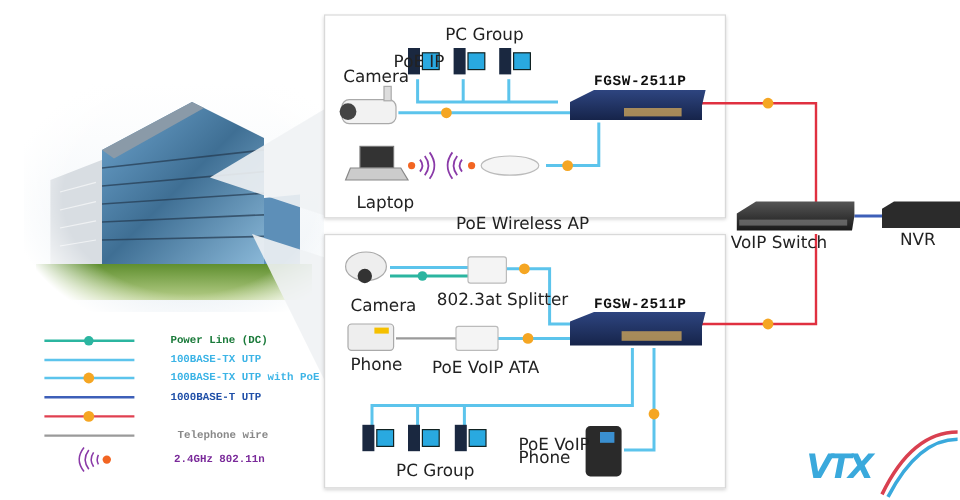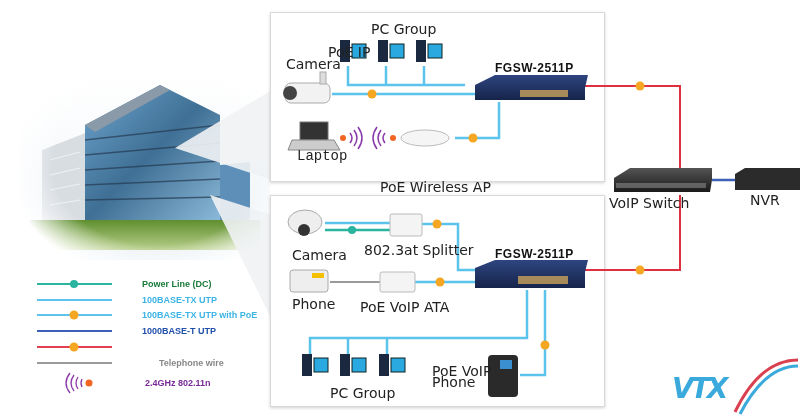--- a/index.html
+++ b/index.html
@@ -1,22 +1,22 @@
 <!DOCTYPE html>
 <html><head>
 <meta charset="utf-8">
 <style>
   html, body { margin:0; padding:0; }
   body { width:800px; height:417px; position:relative; overflow:hidden; background:#ffffff;
          font-family:"DejaVu Sans", sans-serif; }
   .abs { position:absolute; }
   .panel { position:absolute; background:#fff; border:1px solid #d9d9d9; box-shadow:0 1px 3px rgba(0,0,0,0.18); }
   .lbl { position:absolute; font-size:14px; color:#222; line-height:12px; white-space:nowrap; }
-  .model { position:absolute; font-size:12px; font-weight:bold; color:#111; letter-spacing:0.5px; white-space:nowrap; font-family:Liberation Sans, sans-serif; }
-  .legend-text { position:absolute; font-size:9px; font-weight:bold; white-space:nowrap; font-family:Liberation Sans, sans-serif;padding-left:20px; }
+  .model { position:absolute; font-size:12px; font-weight:bold; color:#111; letter-spacing:0.5px; white-space:nowrap; font-family:Liberation Mono, monospace; }
+  .legend-text { position:absolute; font-size:9px; font-weight:bold; white-space:nowrap; font-family:Liberation Mono, monospace;padding-left:20px; }
   svg { position:absolute; left:0; top:0; }
   .brand { position:absolute; left:672px; top:372px; font-size:28px; font-weight:bold; font-style:italic;
            color:#3aa9dc; letter-spacing:-3px; font-family:"DejaVu Sans", sans-serif; }
 </style>
 </head>
 <body>
 
 <div class="abs" style="left:20px;top:70px;width:250px;height:190px;">
   <svg width="250" height="190" viewBox="0 0 250 190">
     <defs>
@@ -208,21 +208,21 @@
 
   <g>
     <polygon points="735,174 745,168 800,168 800,190 735,190" fill="#2b2b2b"></polygon>
   </g>
 </svg>
 
 <div class="lbl" style="left:371px;top:23px;">PC Group</div>
 <div class="lbl" style="left:286px;top:46px;margin-left:42px;">PoE IP</div>
 <div class="lbl" style="left:286px;top:58px;">Camera</div>
 <div class="model" style="left:495px;top:61px;">FGSW-2511P</div>
-<div class="lbl" style="left:297px;top:150px;font-family:Liberation Mono, monospace;">Laptop</div>
+<div class="lbl" style="left:297px;top:163px;">Laptop</div>
 <div class="lbl" style="left:380px;top:153px;margin-top:28px;">PoE Wireless AP</div>
 
 <div class="lbl" style="left:292px;top:249px;">Camera</div>
 <div class="lbl" style="left:364px;top:244px;">802.3at Splitter</div>
 <div class="model" style="left:495px;top:247px;">FGSW-2511P</div>
 <div class="lbl" style="left:292px;top:298px;">Phone</div>
 <div class="lbl" style="left:360px;top:301px;">PoE VoIP ATA</div>
 <div class="lbl" style="left:330px;top:387px;">PC Group</div>
 <div class="lbl" style="left:432px;top:365px;">PoE VoIP</div>
 <div class="lbl" style="left:432px;top:376px;">Phone</div>
@@ -246,21 +246,21 @@
         <path d="M74,105 q-6,8 0,16"></path>
         <path d="M78,107 q-4,6 0,12"></path>
         <path d="M82,109 q-2,4 0,8"></path>
     </g>
     <circle cx="89" cy="113" r="3.5" fill="#f26522"></circle>
   </svg>
   <div class="legend-text" style="left:122px;top:9px;color:#1a7a3a;">Power Line (DC)</div>
   <div class="legend-text" style="left:122px;top:25px;color:#3cb4e6;">100BASE-TX UTP</div>
   <div class="legend-text" style="left:122px;top:40px;color:#3cb4e6;">100BASE-TX UTP with PoE</div>
   <div class="legend-text" style="left:122px;top:56px;color:#1f4fa8;">1000BASE-T UTP</div>
-  <div class="legend-text" style="left:139px;top:88px;color:#888888;text-align:center;">Telephone wire</div>
+  <div class="legend-text" style="left:128px;top:88px;color:#888888;text-align:center;">Telephone wire</div>
   <div class="legend-text" style="left:125px;top:108px;color:#7a2a9a;">2.4GHz 802.11n</div>
 </div>
 
 <div class="brand">VTX</div>
 <svg width="800" height="417" style="pointer-events:none;">
   <path d="M735,412 Q760,360 798,360" fill="none" stroke="#d94050" stroke-width="3"></path>
   <path d="M740,414 Q765,366 798,366" fill="none" stroke="#3aa9dc" stroke-width="3"></path>
 </svg>
 
 </body></html>

